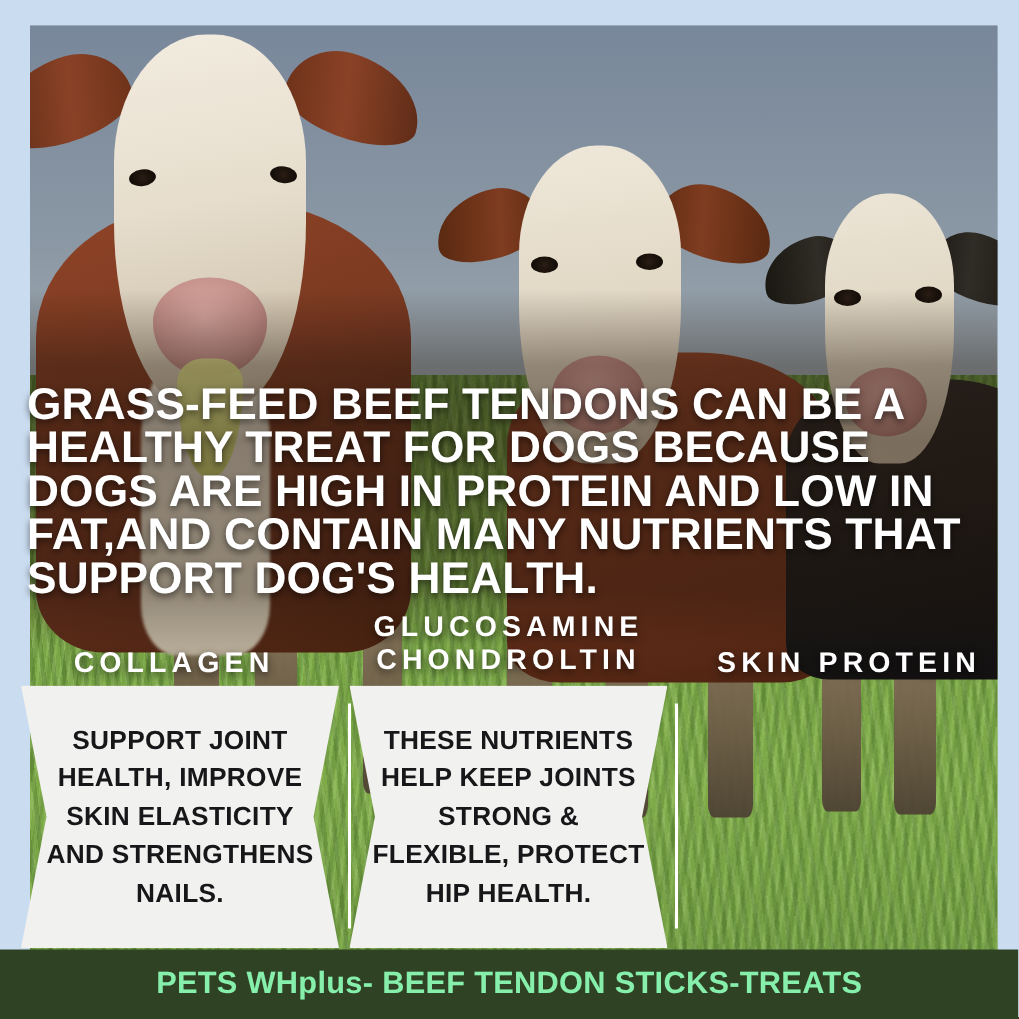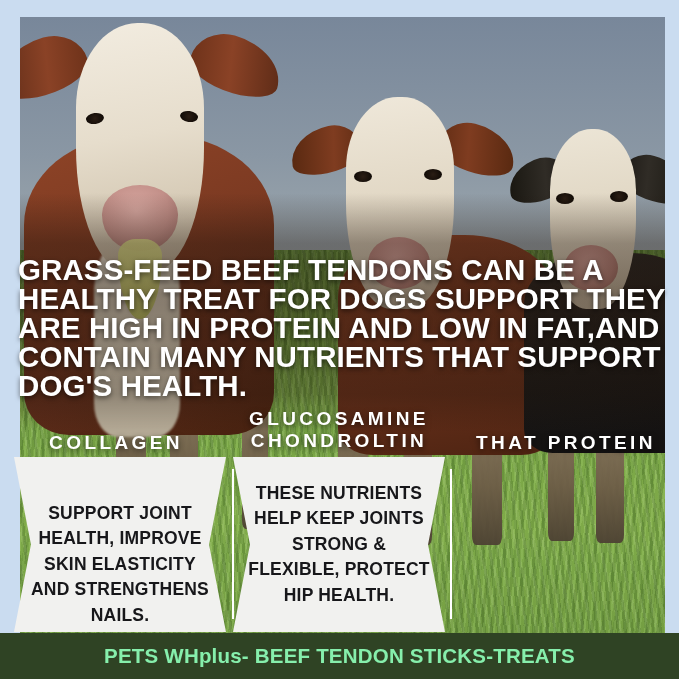--- a/index.html
+++ b/index.html
@@ -245,21 +245,20 @@
     text-align: center;
     letter-spacing: .2px;
     display: flex;
     align-items: center;
     justify-content: center;
     padding: 4px 14px;
   }
   .card-1 {
     left: 14px; width: 212px;
     clip-path: polygon(0% 0%, 100% 0%, 92% 50%, 100% 100%, 0% 100%, 8% 50%);
-    align-items: flex-end;
   }
   .card-2 {
     left: 233px; width: 212px;
     clip-path: polygon(0% 0%, 100% 0%, 92% 50%, 100% 100%, 0% 100%, 8% 50%);
   }
   .card-3 {
     left: 452px; width: 216px;
     clip-path: polygon(0% 0%, 100% 0%, 92% 50%, 100% 100%, 0% 100%, 8% 50%);
   }
   .card span { display: block; }
@@ -340,26 +339,26 @@
       <div class="ear-r"></div>
       <div class="face"></div>
       <div class="eye eye-l"></div>
       <div class="eye eye-r"></div>
       <div class="muzzle"></div>
     </div>
 
     <div class="overlay"></div>
   </div>
 
-  <div class="headline">GRASS-FEED BEEF TENDONS CAN BE A HEALTHY TREAT FOR DOGS SUPPORT THEY ARE HIGH IN PROTEIN AND LOW IN FAT,AND CONTAIN MANY NUTRIENTS THAT SUPPORT DOG'S HEALTH.</div>
+  <div class="headline">GRASS-FEED BEEF TENDONS CAN BE A HEALTHY TREAT FOR DOGS BECAUSE DOGS ARE HIGH IN PROTEIN AND LOW IN FAT,AND CONTAIN MANY NUTRIENTS THAT SUPPORT DOG'S HEALTH.</div>
 
   <div class="col-heads">
     <div class="col-head ch2">GLUCOSAMINE CHONDROLTIN</div>
     <div class="col-head ch1">COLLAGEN</div>
-    <div class="col-head ch3">THAT PROTEIN</div>
+    <div class="col-head ch3">SKIN PROTEIN</div>
   </div>
 
   <div class="cards">
     <div class="card card-1">
       <span>SUPPORT JOINT HEALTH, IMPROVE SKIN ELASTICITY AND STRENGTHENS NAILS.</span>
     </div>
     <div class="divider div-1"></div>
 
     <div class="card card-2">
       <span>THESE NUTRIENTS HELP KEEP JOINTS STRONG &amp; FLEXIBLE, PROTECT HIP HEALTH.</span>

